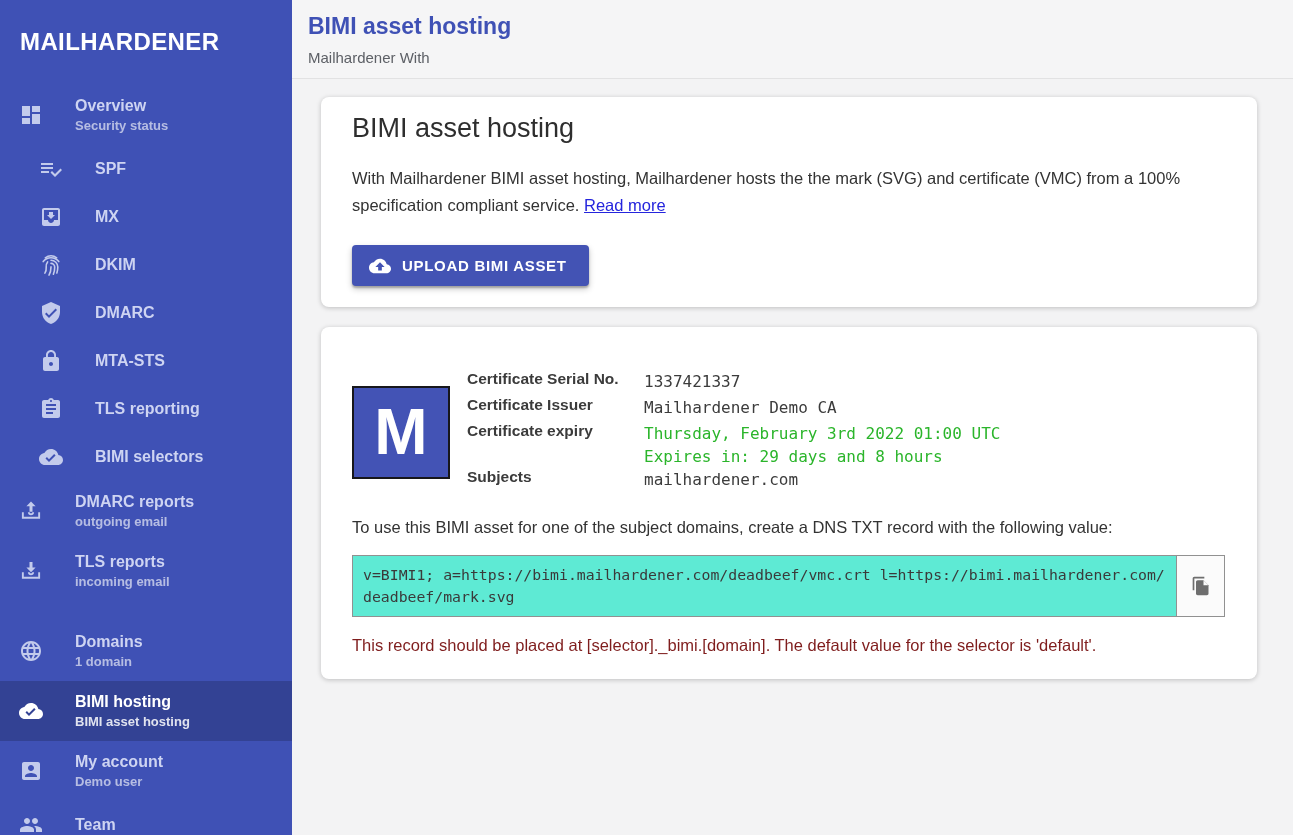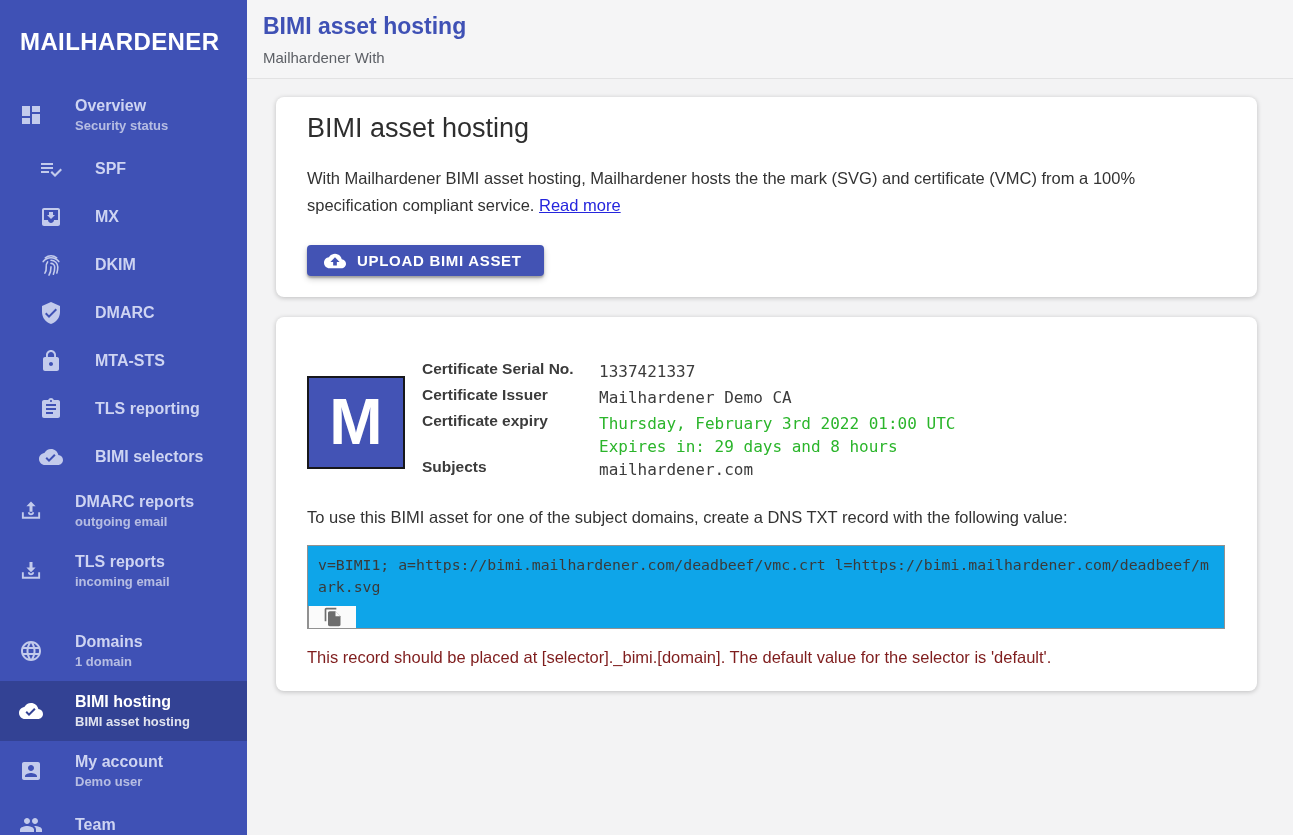--- a/index.html
+++ b/index.html
@@ -6,21 +6,21 @@
   html,body { margin:0; padding:0; }
   body {
     width:1293px; height:835px; overflow:hidden;
     font-family:"Liberation Sans", sans-serif;
     background:#f3f3f4;
   }
   .app { display:flex; width:1293px; height:835px; }
 
   
   .sidebar {
-    width:247px; flex-shrink:0; background:#3f51b5;
+    width:292px; flex-shrink:0; background:#3f51b5;
     overflow:hidden; display:flex; flex-direction:column;
   }
   .brand {
     color:#ffffff; font-size:24px; font-weight:700; letter-spacing:.4px;
     padding:28px 20px 0 20px;
   }
   .nav { margin-top:29px; }
   .nav-item {
     display:flex; align-items:center; gap:32px;
     min-height:48px; padding:0 8px 0 19px; cursor:pointer;
@@ -51,21 +51,21 @@
     background:#ffffff; border-radius:8px;
     box-shadow:0 1px 5px rgba(0,0,0,.22);
   }
   .card.intro { padding:16px 32px 21px 31px; margin-bottom:20px; }
   .card-heading { margin:0 0 21px 0; font-size:27px; font-weight:400; color:#2e2e2e; }
   .intro-body { margin:0 0 26px 0; font-size:16.5px; line-height:27px; color:#333; max-width:940px; }
   .read-more { color:#2525dd; text-decoration:underline; cursor:pointer; }
 
   .upload-btn {
     display:inline-flex; align-items:center; gap:11px;
-    height:31px; padding:0 22px 0 17px;
+    height:41px; padding:0 22px 0 17px;
     background:#4353b4; color:#ffffff; border:none; border-radius:4px;
     font-family:inherit; font-size:15px; font-weight:700; letter-spacing:.7px;
     box-shadow:0 2px 2px rgba(0,0,0,.24), 0 3px 6px rgba(0,0,0,.22);
     cursor:pointer;
   }
   .upload-btn svg { width:22px; height:22px; display:block; }
 
   
   .card.cert { padding:31px 32px 24px 31px; }
   .cert-section { display:flex; align-items:center; gap:17px; margin:12px 0 0 0; }
@@ -81,21 +81,21 @@
     width:177px; flex-shrink:0;
     font-size:15.5px; font-weight:700; color:#3b3b3b;
   }
   .cert-value {
     font-family:"DejaVu Sans Mono", monospace;
     font-size:16px; line-height:23px; color:#3c3c3c;
   }
   .cert-row.green .cert-value { color:#2bb52b; }
 
   .instruction { margin:24px 0 18px 0; font-size:16.5px; color:#333; }
-  .record-box { display:flex; border:1px solid #919191; background:#0ea5e9;flex-direction:column; }
+  .record-box { display:flex; border:1px solid #919191; background:#5eead4; }
   .record-text {
     flex:1; min-width:0; padding:8px 10px;
     font-family:"DejaVu Sans Mono", monospace;
     font-size:14.8px; line-height:22px; color:#3a3a3a;
     word-break:break-all; white-space:pre-wrap;
   }
   .copy-cell {
     width:48px; flex-shrink:0; border:none; border-left:1px solid #919191;
     background:#fbfbfb; color:#6e6e6e;
     display:flex; align-items:center; justify-content:center; cursor:pointer;

